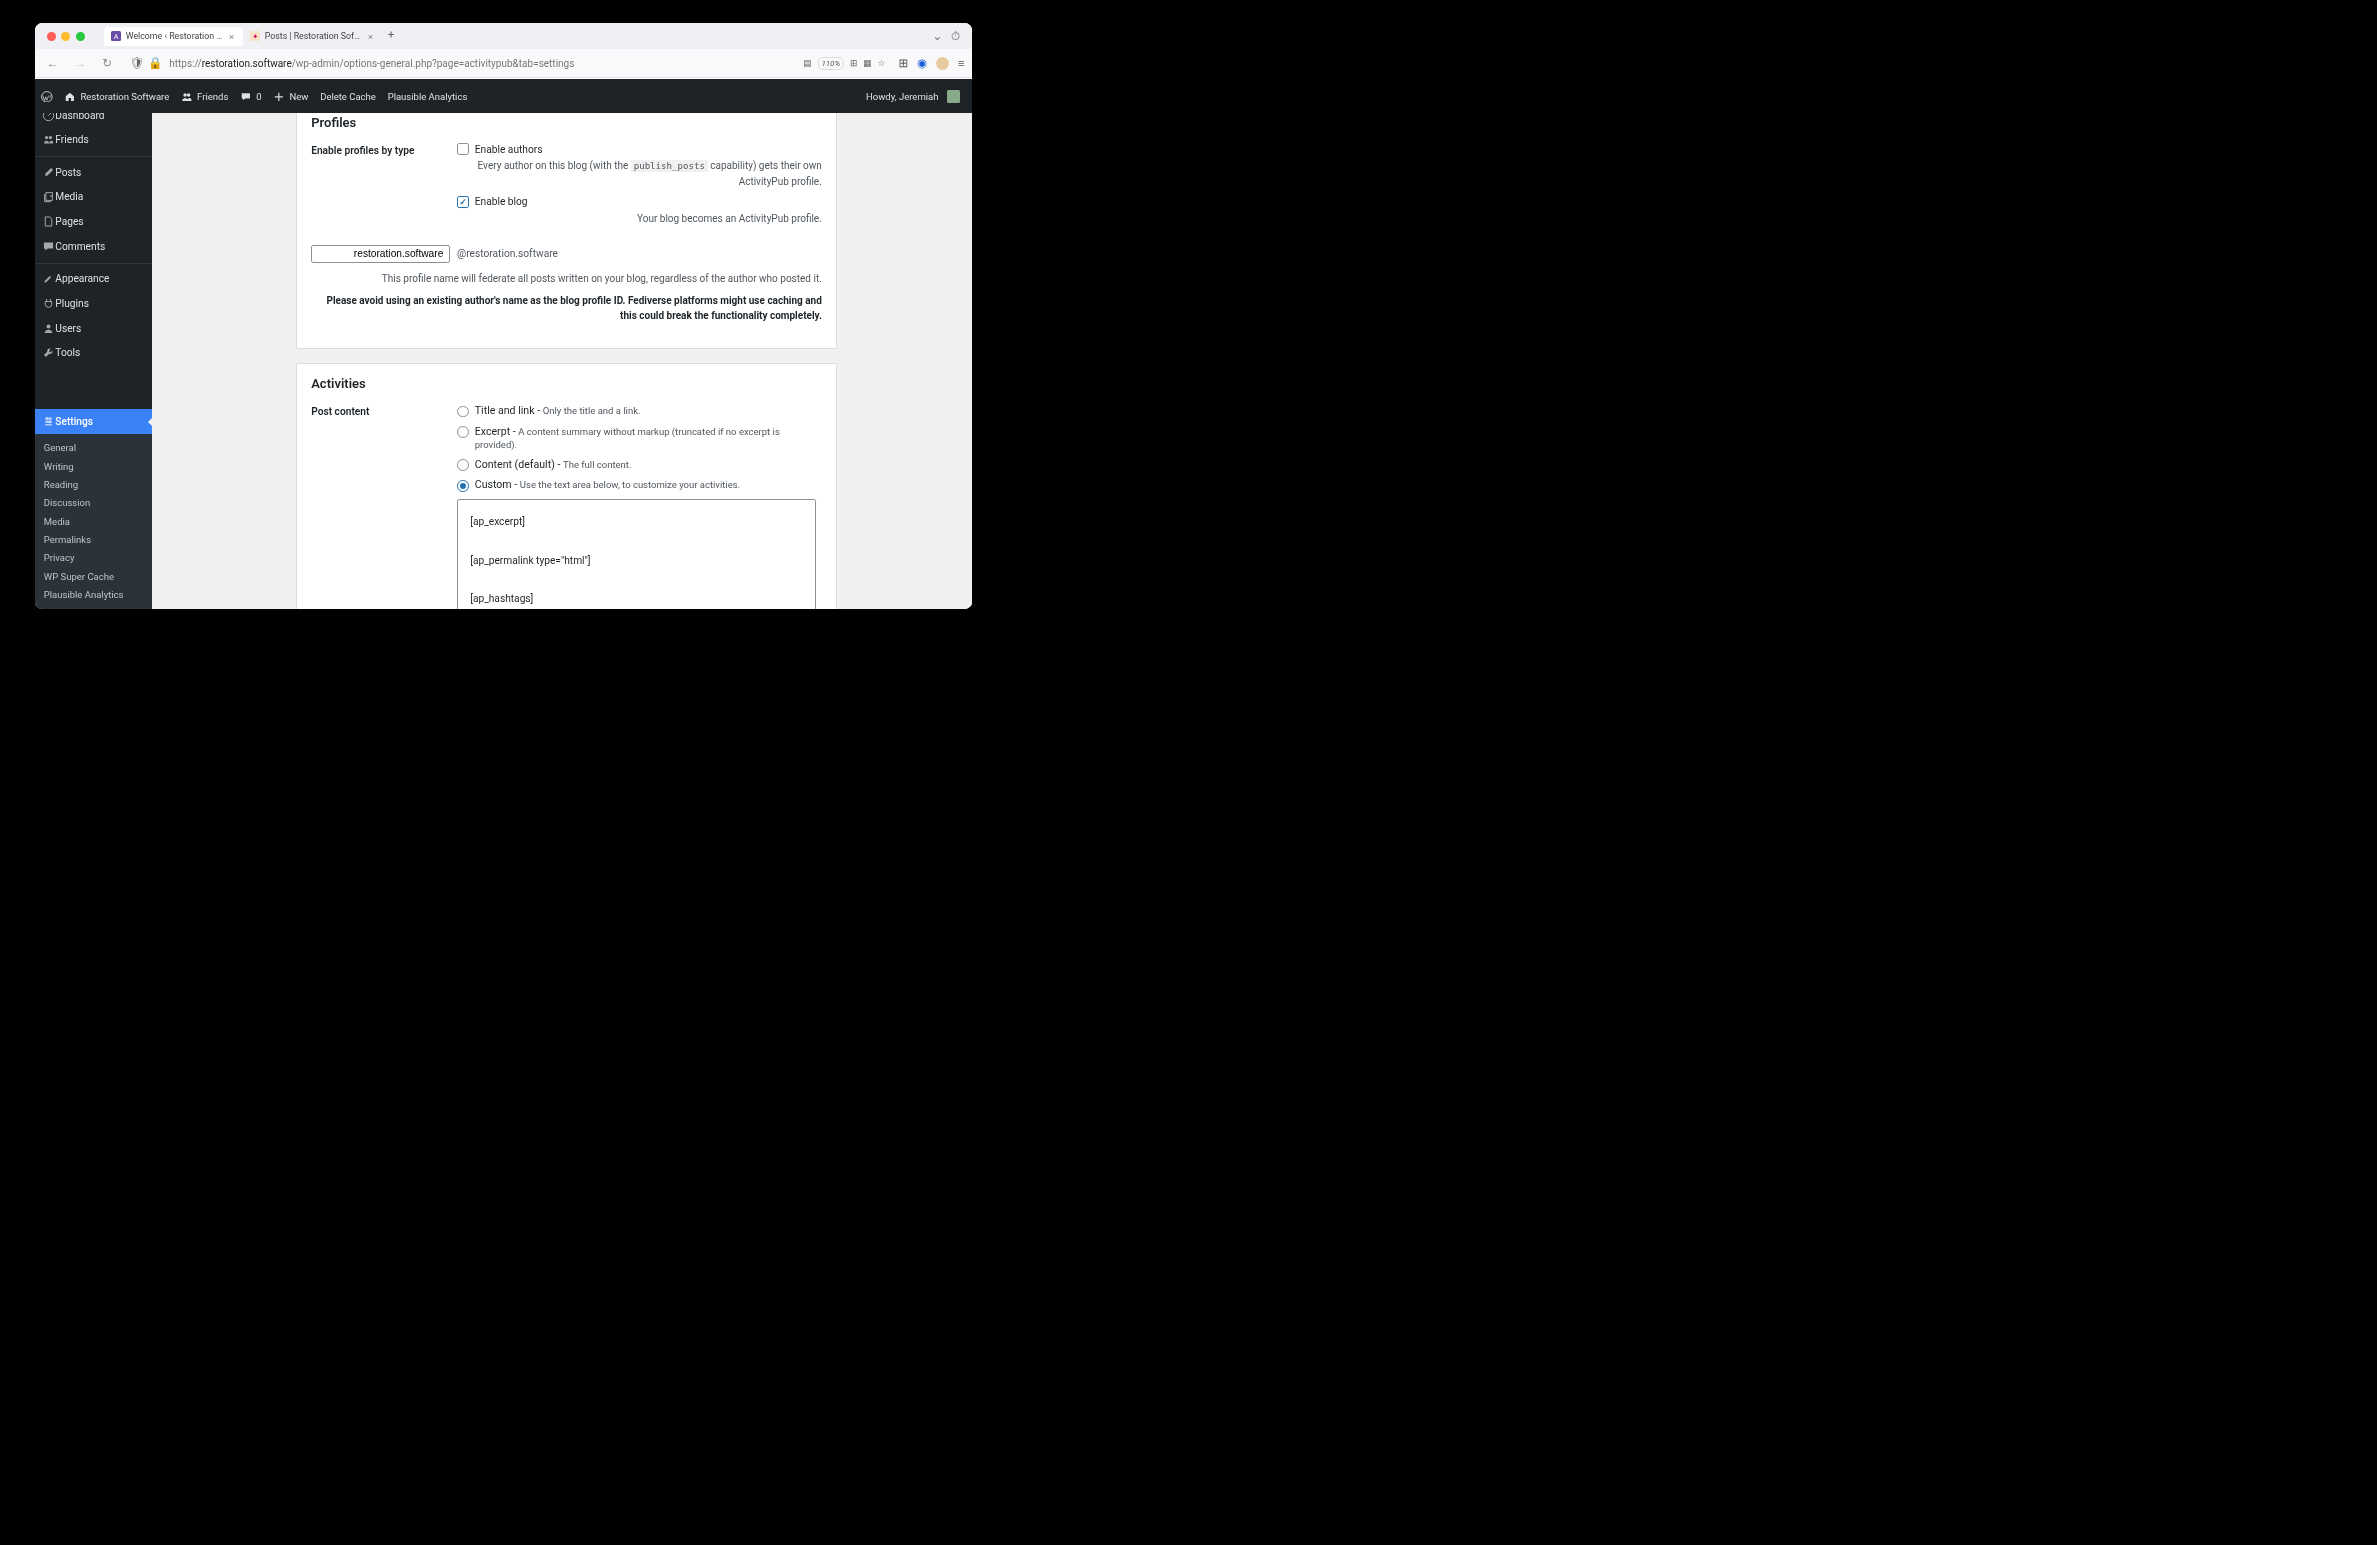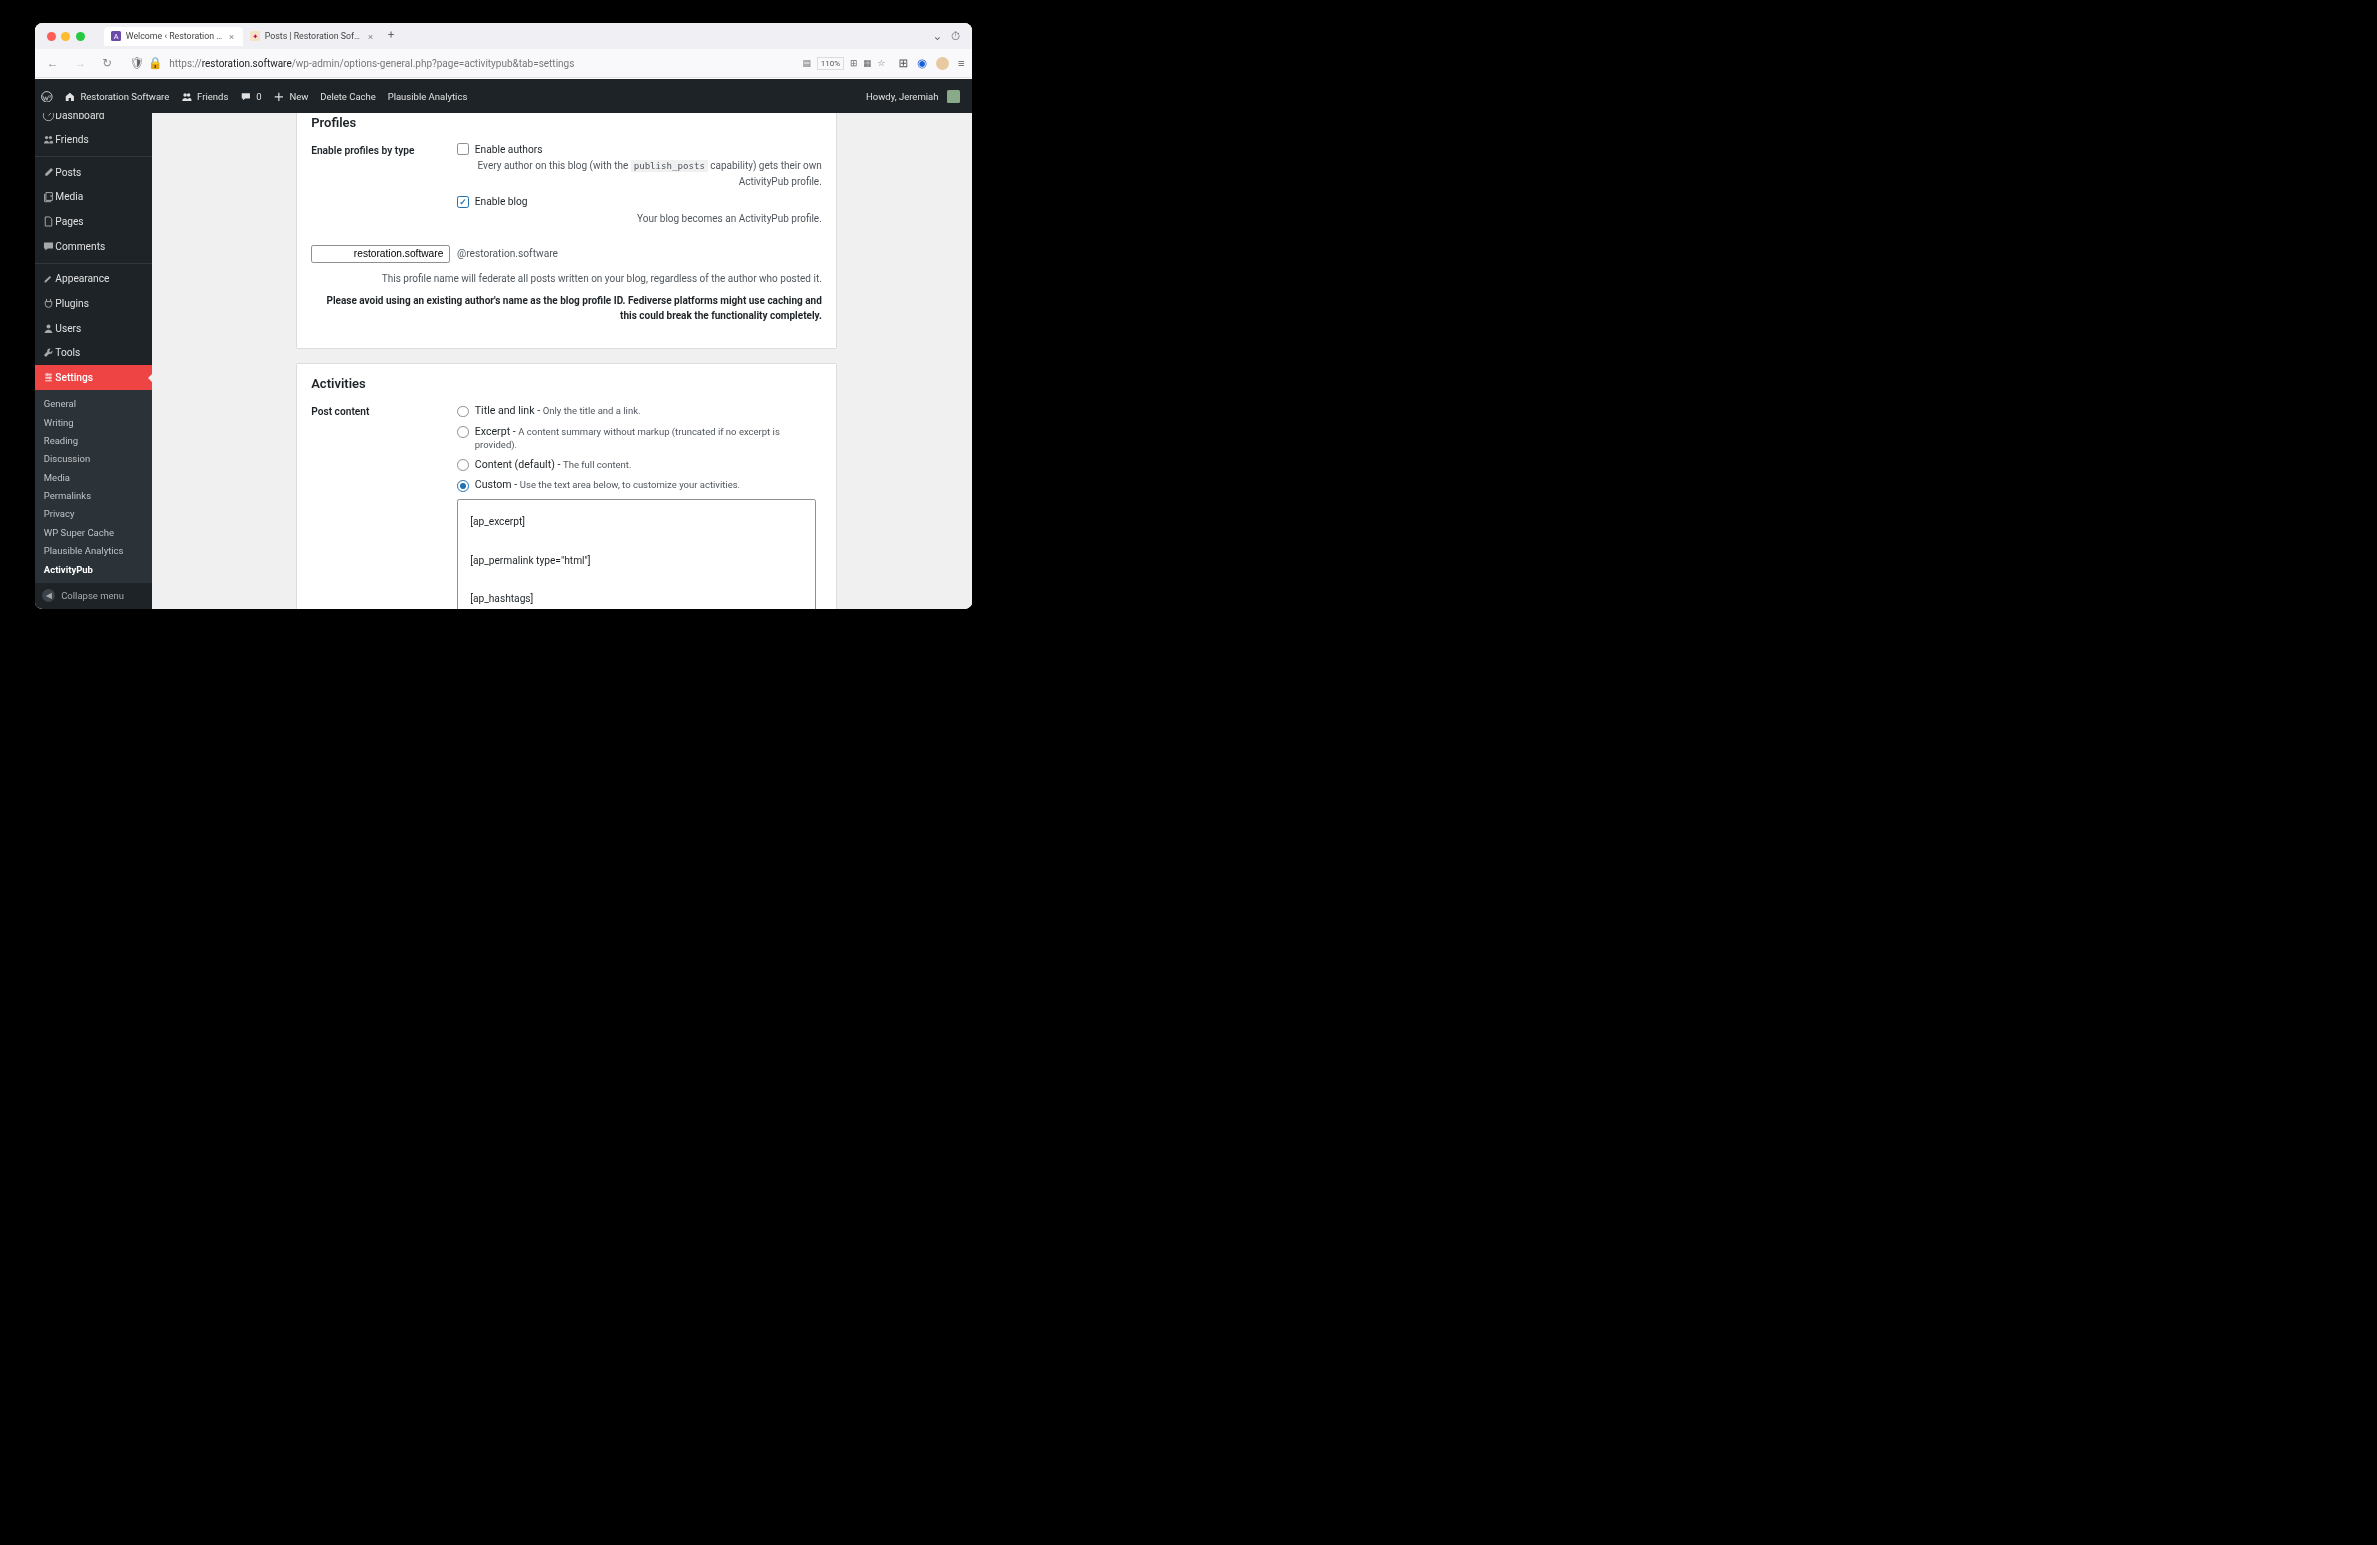--- a/index.html
+++ b/index.html
@@ -25,35 +25,35 @@
 .tabs-right { margin-left: auto; display:flex; gap:8.8px; align-items:center; padding-right:5.9px; color:#666; }
 
 .browser-bar { height: 29px; background: #f9f9fb; display: flex; align-items: center; padding: 0 7.3px; gap: 7.3px; border-bottom: 0.7px solid #e3e3e6; }
 .nav-btn { color: #888; font-size: 11.7px; padding: 1.5px 4.4px; }
 .nav-btn.disabled { color: #ccc; }
 .urlbar { flex: 1; display: flex; align-items: center; gap: 5.9px; padding: 0 5.9px; }
 .urlbar-icons { display:flex; gap:4.4px; color:#666; }
 .url { font-size: 10px; color: #777; flex:1; }
 .url .domain { color: #222; }
 .urlbar-right { display:flex; gap:5.9px; align-items:center; color:#666; font-size:8.8px; }
-.zoom { font-size:8px; color:#555; border:0.7px solid #ddd; padding:0.7px 2.9px; border-radius:0; }
+.zoom { font-size:8px; color:#555; border:0.7px solid #ddd; padding:0.7px 2.9px; border-radius:5px;font-style:italic; }
 .bar-right { display:flex; gap:8.8px; align-items:center; color:#555; }
 .avatar-small { width:13px; height:13px; border-radius:50%; background:#e8c9a0; }
 .icon-btn { width:11.7px; height:11.7px; display:inline-flex; align-items:center; justify-content:center; }
 
 
 .wp-admin { position: absolute; top: 56px; left: 0; right: 0; bottom: 0; display: flex; background:#f0f0f1; }
 .wp-adminbar { position: absolute; top: 56px; left:0; right:0; height: 34px; background: #1d2327; color: #f0f0f1; display: flex; align-items: center; font-size: 9.5px; z-index: 10; }
 .ab-item { display:flex; align-items:center; gap:4.4px; padding: 0 5.9px; height:100%; color:#e0e0e0; }
 .ab-right { margin-left:auto; display:flex; align-items:center; padding-right:5.9px; }
 .ab-avatar { width:13px; height:13px; background:#8a8; margin-left:4.4px; border-radius:1.5px; }
 
 .wp-sidebar { width: 117px; background: #1d2327; color: #f0f0f1; padding-top: 23.4px; font-size: 10.2px; overflow:hidden; }
 .menu-item { display:flex; align-items:center; gap:0; padding: 5.9px 7.3px; color:#e0e0e0; cursor:pointer; }
-.menu-item.current { background: #ef4444; color:#fff; font-weight:500; position:relative; }
+.menu-item.current { background: #3b82f6; color:#fff; font-weight:500; position:relative;margin-top:44px; }
 .menu-item.current::after { content:""; position:absolute; right:-0.7px; top:50%; transform:translateY(-50%); border:5.9px solid transparent; border-right-color:#f0f0f1; }
 .menu-icon { width:13px; height:13px; opacity:0.7; display:inline-flex; align-items:center; justify-content:center; }
 .submenu { background:#2c3338; padding: 4.4px 0; }
 .submenu-item { padding: 3.7px 8.8px; font-size: 9.5px; color:#bfc3c7; cursor:pointer; }
 .submenu-item.current { color:#fff; font-weight:700; }
 .collapse { display:flex; align-items:center; gap:5.9px; padding:5.9px 7.3px; color:#a7aaad; background:#1d2327; font-size:9.5px; }
 .collapse-icon { width:13px; height:13px; border-radius:50%; background:#3c434a; display:inline-flex; align-items:center; justify-content:center; font-size:8px; }
 
 .wp-content { flex:1; padding-top:23.4px; overflow:auto; background:#f0f0f1; }
 .content-inner { padding: 0 14.6px; max-width: 571px; margin: 0 0 0 129px; }

